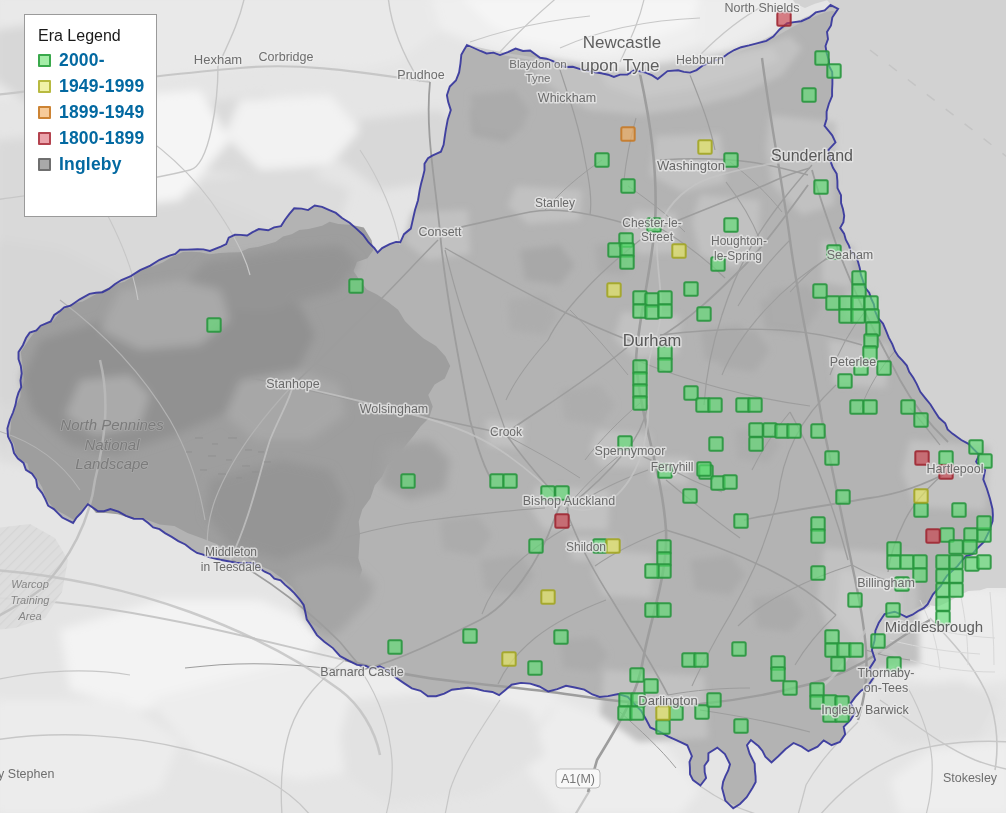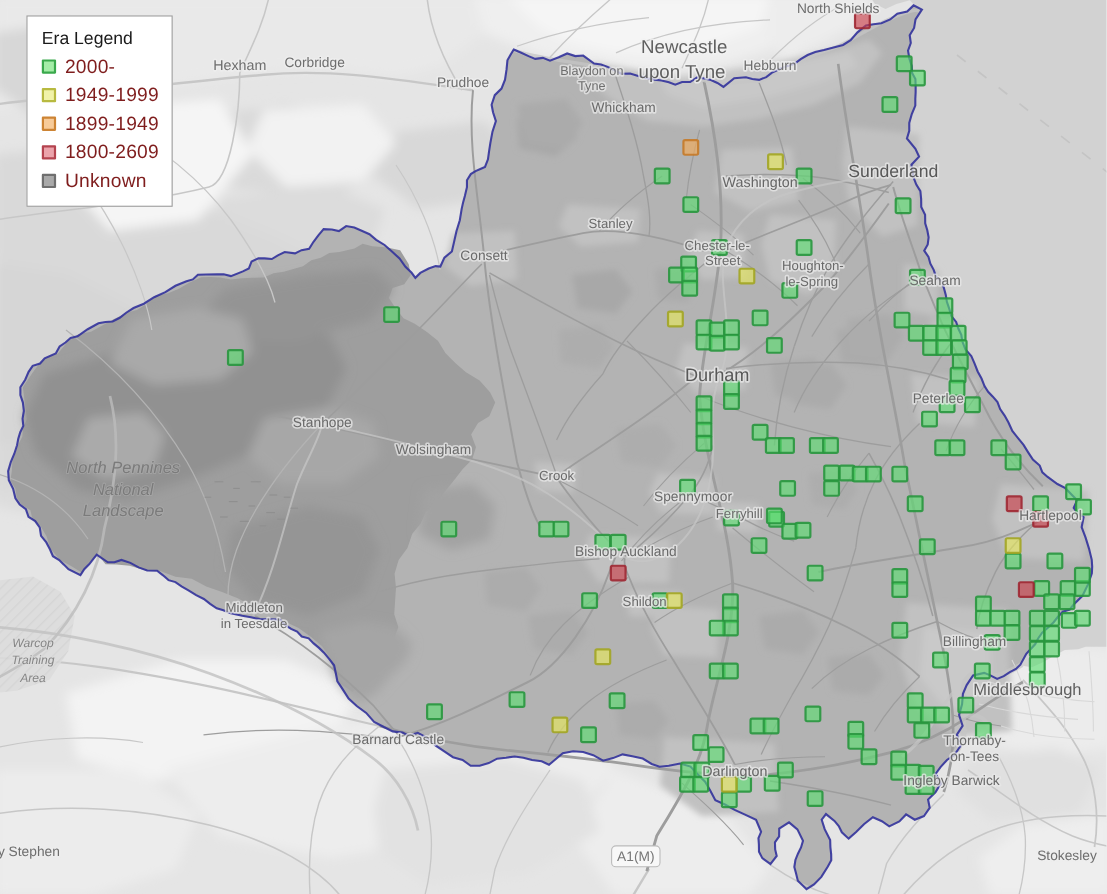--- a/index.html
+++ b/index.html
@@ -1,22 +1,22 @@
 <!DOCTYPE html>
 <html><head><meta charset="utf-8">
 <style>
 html,body{margin:0;padding:0;}
 body{width:1006px;height:813px;overflow:hidden;font-family:"Liberation Sans",sans-serif;}
 #map{position:relative;width:1006px;height:813px;background:#e4e4e4;}
-#legend{position:absolute;left:24px;top:14px;width:133px;height:174px;background:#ffffff;
+#legend{position:absolute;left:24px;top:14px;width:133px;height:203px;background:#ffffff;
 border:1px solid #9a9a9a;box-sizing:border-box;padding:12px 0 0 13px;z-index:10;}
 #legend h3{margin:0 0 3px 0;font-size:16px;font-weight:normal;color:#1a1a1a;}
 .li{display:flex;align-items:center;height:25.8px;}
 .sw{width:9px;height:9px;border-radius:1px;margin-right:8px;flex:0 0 9px;}
-.li span{font-size:17.5px;color:#7f1d1d;letter-spacing:0.2px;}
+.li span{font-size:17.5px;color:#0369a1;letter-spacing:0.2px;font-weight:bold;}
 </style></head>
 <body>
 <div id="map">
 <svg width="1006" height="813" viewBox="0 0 1006 813" style="position:absolute;top:0;left:0">
 <defs>
         <filter id="b3" x="-20%" y="-20%" width="140%" height="140%">
           <feGaussianBlur stdDeviation="3"></feGaussianBlur>
         </filter>
         <filter id="b5" x="-30%" y="-30%" width="160%" height="160%">
           <feGaussianBlur stdDeviation="5"></feGaussianBlur>
@@ -474,19 +474,19 @@
 <div class="li">
         <div class="sw" style="background:#f1f2a8;border:2px solid #b8ba40"></div>
         <span>1949-1999</span>
       </div>
 <div class="li">
         <div class="sw" style="background:#f7cb99;border:2px solid #cd8434"></div>
         <span>1899-1949</span>
       </div>
 <div class="li">
         <div class="sw" style="background:#eba3ab;border:2px solid #b4434f"></div>
-        <span>1800-2609</span>
+        <span>1800-1899</span>
       </div>
 <div class="li">
         <div class="sw" style="background:#a9a9a9;border:2px solid #6f6f6f"></div>
-        <span>Unknown</span>
+        <span>Ingleby</span>
       </div>
 </div>
 </div>
 </body></html>

